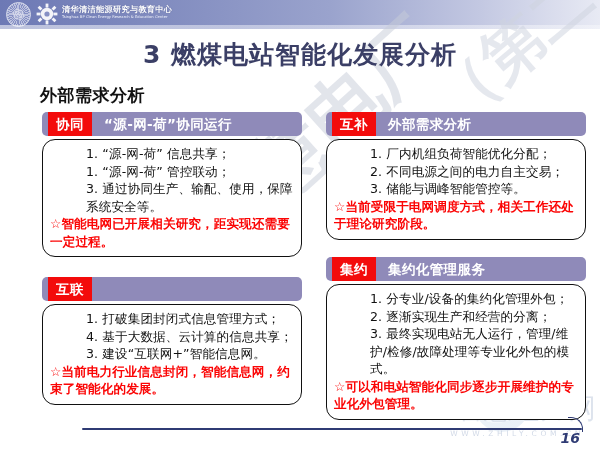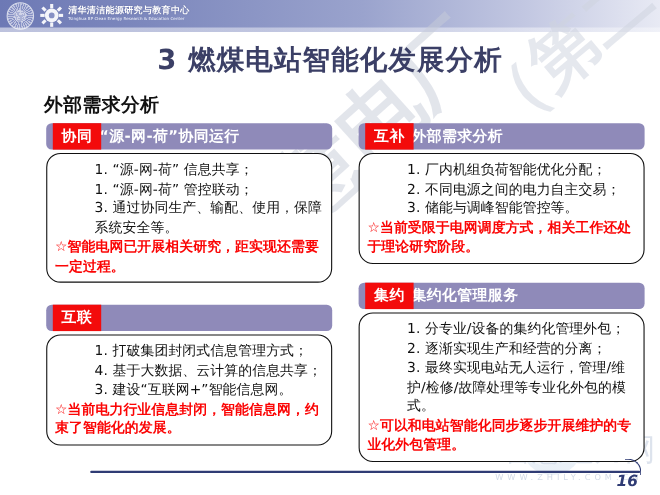--- a/index.html
+++ b/index.html
@@ -184,21 +184,21 @@
     position: absolute;
     left: 0; top: 0;
     width: 260px;
     height: 24px;
     background: #8f8ab9;
     border-radius: 5px;
     z-index: 1;
   }
   .head-bar-text {
     position: absolute;
-    left: 48px; top: 0;
+    left: 62px; top: 0;
     height: 24px;
     line-height: 24px;
     font-size: 13.5px;
     font-weight: bold;
     color: #ffffff;
     z-index: 2;
     letter-spacing: .4px;
     white-space: nowrap;
   }
   .card-body {

